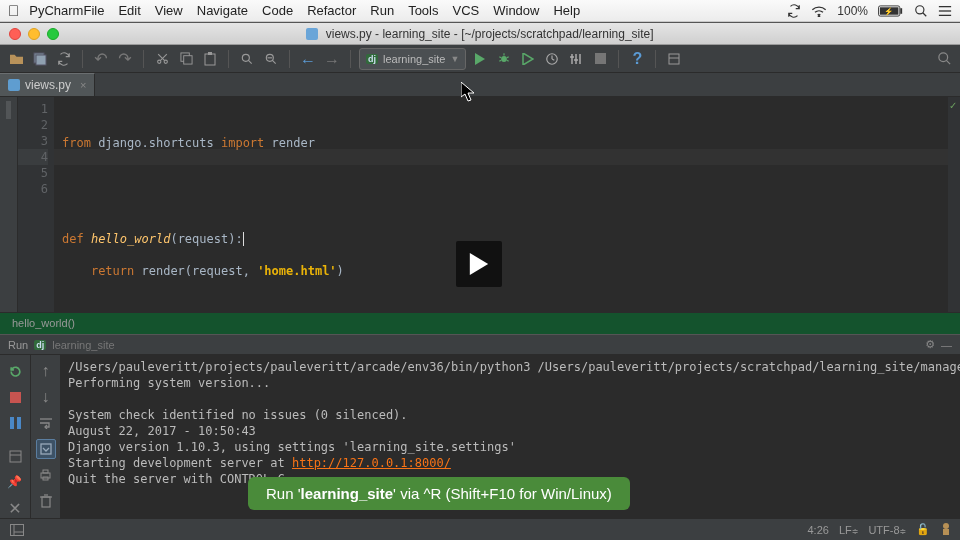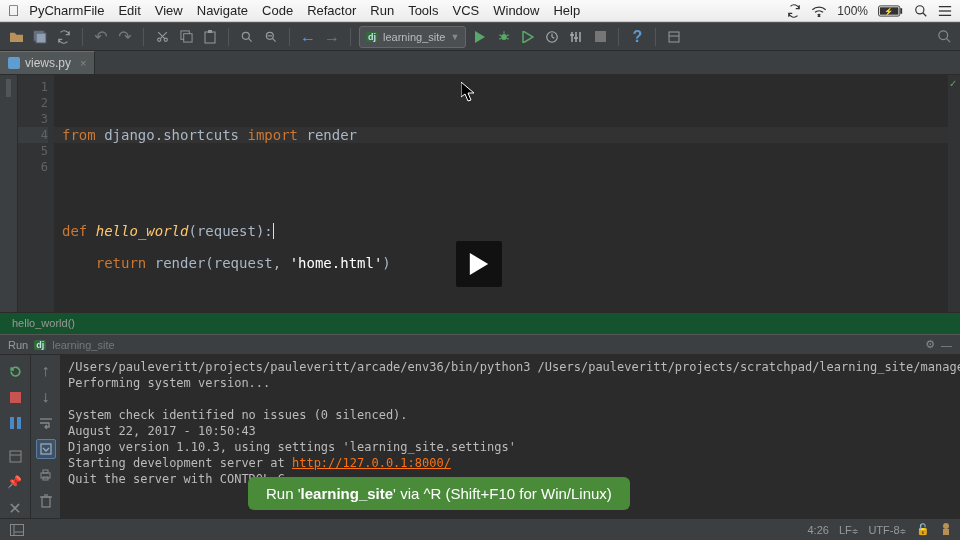--- a/index.html
+++ b/index.html
@@ -27,27 +27,27 @@
   .dj-badge-sm{background:#316a3b;color:#cde;font-size:9px;font-weight:bold;padding:0 2px;border-radius:2px;}
   .toolbar .flex{flex:1;}
   .editor-tabs{height:24px;background:#3c3f41;border-bottom:1px solid #2b2b2b;display:flex;align-items:flex-end;}
   .editor-tab{height:23px;background:#515658;border-top:1px solid #6a6e70;border-right:1px solid #2b2b2b;font-size:12px;color:#ccc;display:flex;align-items:center;padding:0 8px;gap:5px;}
   .py-icon-sm{width:12px;height:12px;background:#5f9dd0;border-radius:2px;display:inline-block;}
   .tab-close{color:#888;font-size:11px;margin-left:4px;}
   .editor-area{display:flex;flex:1;min-height:0;background:#2b2b2b;}
   .gutter-left{width:18px;background:#3c3f41;border-right:1px solid #2b2b2b;display:flex;flex-direction:column;align-items:center;padding-top:4px;gap:2px;}
   .gutter-block{width:5px;height:18px;background:#525557;}
   .gutter{width:36px;background:#313335;color:#606366;font-family:Menlo,Consolas,monospace;font-size:12px;text-align:right;padding:4px 6px 0 0;line-height:16px;position:relative;}
-  .code{flex:1;font-family:Menlo,Consolas,monospace;font-size:14px;line-height:16px;padding:20px 8px 0 8px;color:#a9b7c6;white-space:pre;position:relative;}
+  .code{flex:1;font-family:Menlo,Consolas,monospace;font-size:12px;line-height:16px;padding:6px 8px 0 8px;color:#a9b7c6;white-space:pre;position:relative;}
   .code .hl-line{position:absolute;left:0;right:0;height:16px;background:#323232;}
   .right-strip{width:12px;background:#313335;position:relative;}
   .right-strip .ok{position:absolute;top:3px;left:1px;color:#6a9e5e;font-size:10px;}
   .kw{color:#cc7832;}
   .fn{color:#ffc66d;font-style:italic;}
-  .str{color:#ffffff;}
+  .str{color:#eab308;font-weight:bold;}
   .param{color:#a9b7c6;}
   .caret{border-left:1px solid #ddd;}
   .breadcrumb{height:22px;background:#14532d;border-top:1px solid #2b2b2b;font-size:11px;color:#999;padding:4px 12px;}
   .tool-window{background:#2b2b2b;display:flex;flex-direction:column;height:184px;border-top:1px solid #555;}
   .tw-header{height:20px;background:#3c3f41;display:flex;align-items:center;font-size:11px;color:#999;padding:0 8px;gap:6px;border-bottom:1px solid #2b2b2b;}
   .tw-header .flex{flex:1;}
   .tw-body{flex:1;display:flex;min-height:0;}
   .tw-left{width:30px;background:#3c3f41;display:flex;flex-direction:column;align-items:center;padding-top:6px;gap:6px;}
   .tw-left2{width:30px;background:#3c3f41;display:flex;flex-direction:column;align-items:center;padding-top:6px;gap:6px;border-left:1px solid #2b2b2b;}
   .tw-btn{width:20px;height:20px;display:flex;align-items:center;justify-content:center;border-radius:2px;}
@@ -112,20 +112,31 @@
           <line x1="1" y1="1" x2="15" y2="1"></line>
           <line x1="1" y1="6" x2="15" y2="6"></line>
           <line x1="1" y1="11" x2="15" y2="11"></line>
         </svg>
       </span>
   </div>
 </div>
 
 <div class="window">
 
+  <div class="titlebar">
+    <div class="traffic">
+      <div class="tl red"></div>
+      <div class="tl yel"></div>
+      <div class="tl grn"></div>
+    </div>
+    <div class="title">
+      <span class="title-icon"></span>
+      <span>views.py</span> - <span>learning_site</span> - <span>[~/projects/scratchpad/learning_site]</span>
+    </div>
+  </div>
 
   <div class="toolbar">
     <div class="tb-btn">
         <svg width="15" height="13" viewBox="0 0 16 14">
           <path d="M1 3h5l2 2h7v8H1z" fill="#b8925a"></path>
         </svg>
       </div>
     <div class="tb-btn">
         <svg width="14" height="14" viewBox="0 0 14 14">
           <rect x="1" y="1" width="10" height="10" fill="#7a8a99" stroke="#556"></rect>

